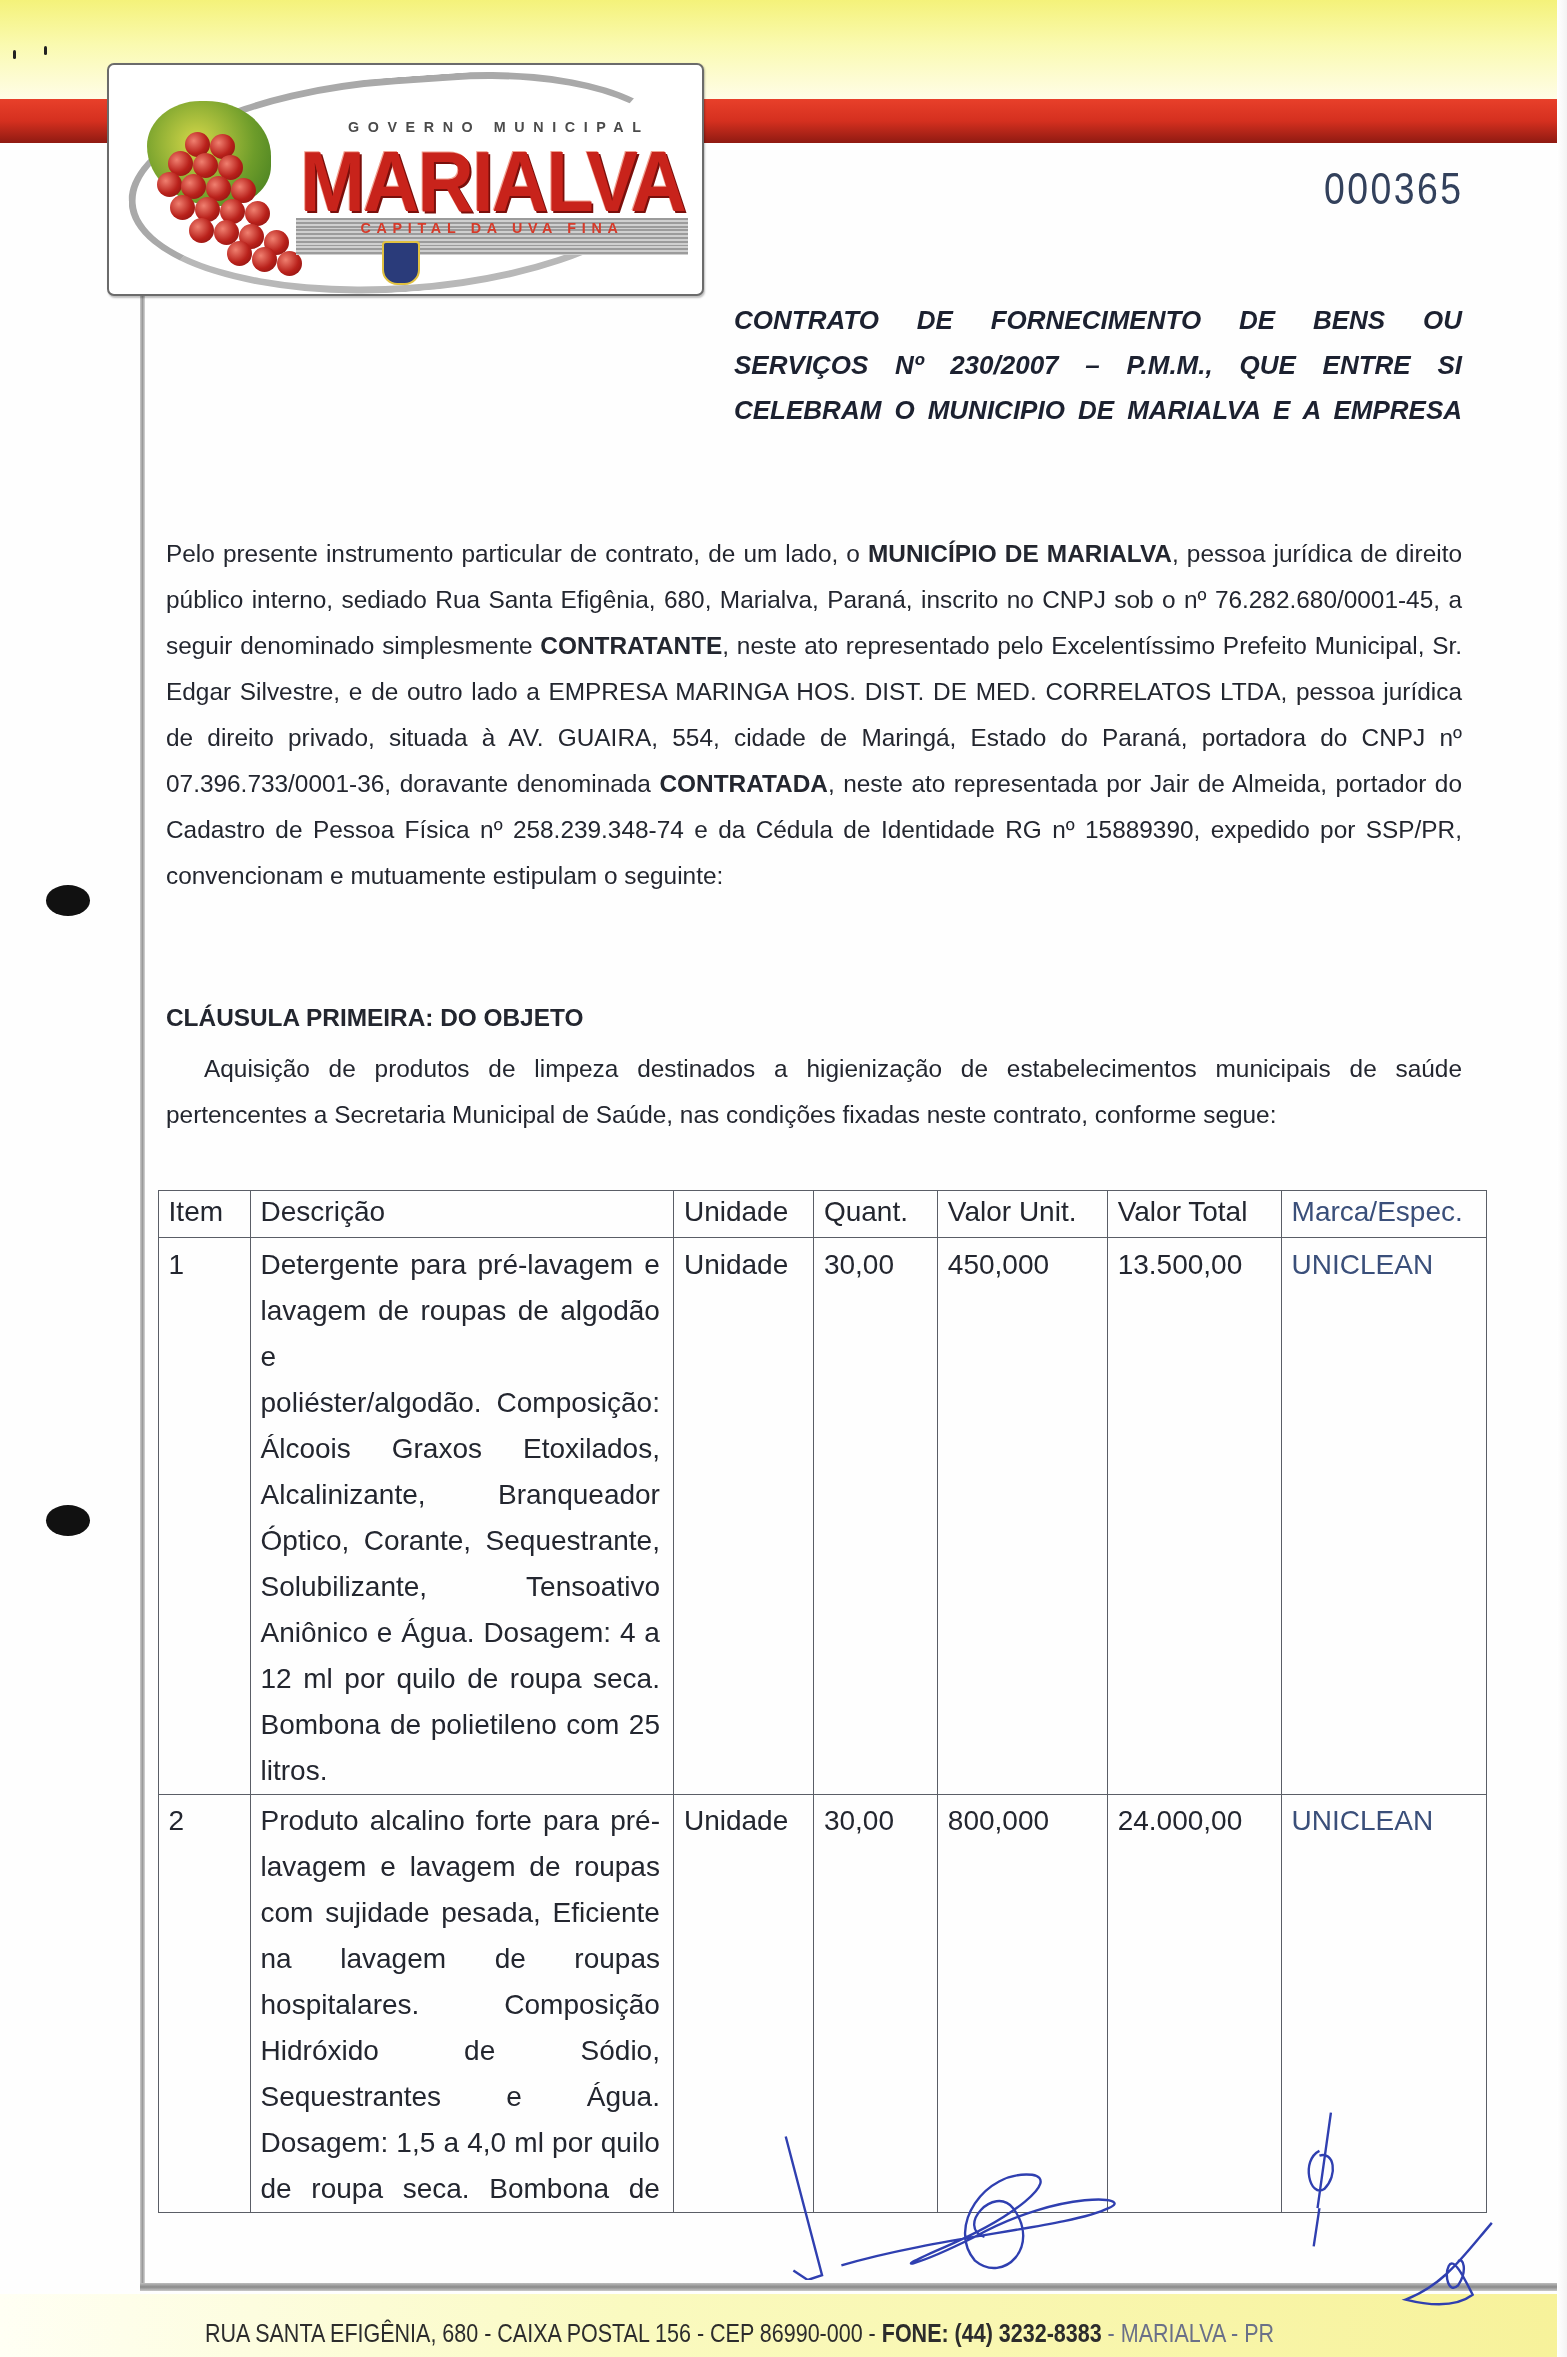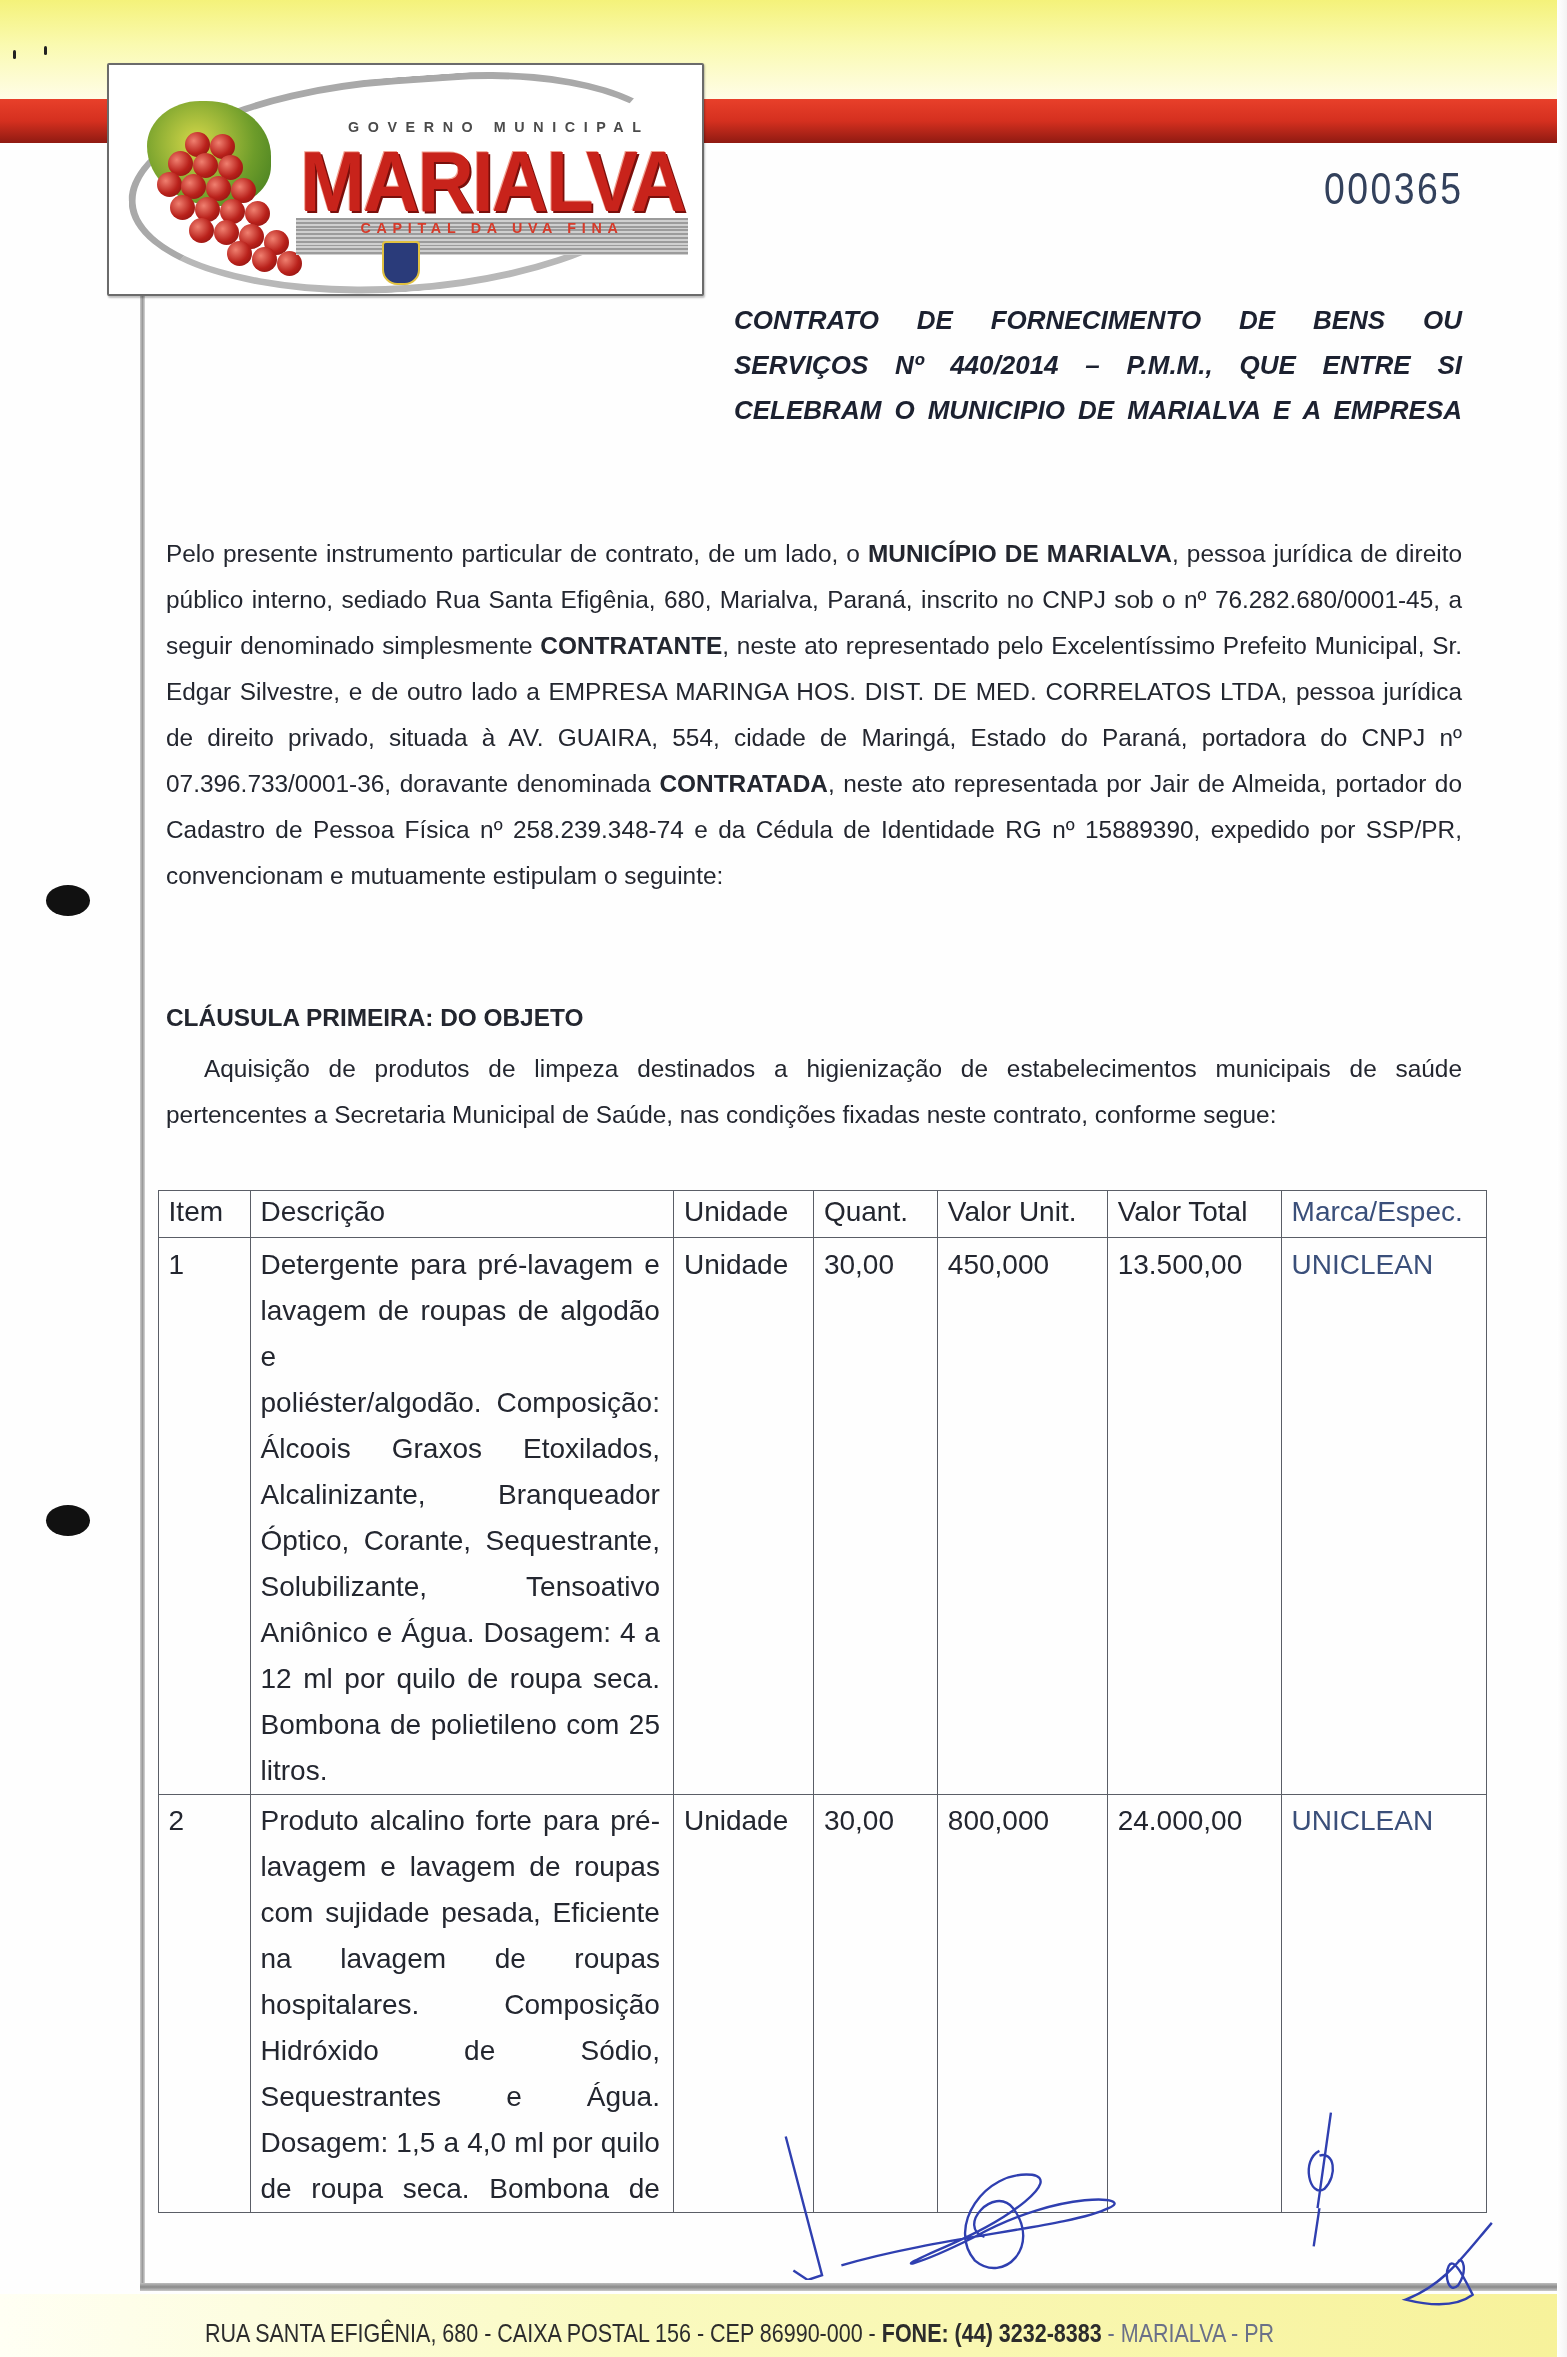--- a/index.html
+++ b/index.html
@@ -35,21 +35,21 @@
     background: linear-gradient(90deg, #fffff4 0%, #fafac0 40%, #f7f29a 100%);
   }
   .punch {
     position: absolute; width: 44px; height: 31px; border-radius: 50%; background: #111;
   }
   .tick { position: absolute; width: 2.9px; height: 8.6px; background: #222; border-radius: 1.9px; }
 
   
   .logo-box {
     position: absolute; left: 107px; top: 63px; width: 593px; height: 229px;
-    background: #fff; border: 2.9px solid #6b6b6b; border-radius: 2px;
+    background: #fff; border: 2.9px solid #6b6b6b; border-radius: 7px;
     box-shadow: 1px 1.9px 1.9px rgba(0,0,0,0.25);
   }
   .logo-arc {
     position: absolute; left: 19px; top: 11.5px; width: 535px; height: 201px;
     border: 7.6px solid #a9a9a9; border-right-color: transparent; border-bottom-color: #b8b8b8;
     border-radius: 50% 40% 50% 50%; transform: rotate(-4deg);
   }
   .grape-leaf {
     position: absolute; left: 38px; top: 36px; width: 124px; height: 105px;
     background: radial-gradient(circle at 40% 40%, #d6d84a, #6d9c2a 60%, #3f7a1f 100%);
@@ -172,21 +172,21 @@
   <div class="logo-gov">GOVERNO MUNICIPAL</div>
   <div class="logo-name">MARIALVA</div>
   <div class="logo-tagline">CAPITAL DA UVA FINA</div>
   <div class="logo-crest"></div>
 </div>
 
 <div class="doc-number">000365</div>
 
 <div class="title-block">
   <span class="line">CONTRATO DE FORNECIMENTO DE BENS OU</span>
-  <span class="line">SERVIÇOS Nº 440/2014 – P.M.M., QUE ENTRE SI</span>
+  <span class="line">SERVIÇOS Nº 230/2007 – P.M.M., QUE ENTRE SI</span>
   <span class="line">CELEBRAM O MUNICIPIO DE MARIALVA E A EMPRESA</span>
 </div>
 
 <div class="body-para"><span>Pelo presente instrumento particular de contrato, de um lado, o </span><b>MUNICÍPIO DE MARIALVA</b><span>, pessoa jurídica de direito público interno, sediado Rua Santa Efigênia, 680, Marialva, Paraná, inscrito no CNPJ sob o nº 76.282.680/0001-45, a seguir denominado simplesmente </span><b>CONTRATANTE</b><span>, neste ato representado pelo Excelentíssimo Prefeito Municipal, Sr. Edgar Silvestre, e de outro lado a EMPRESA MARINGA HOS. DIST. DE MED. CORRELATOS LTDA, pessoa jurídica de direito privado, situada à AV. GUAIRA, 554, cidade de Maringá, Estado do Paraná, portadora do CNPJ nº 07.396.733/0001-36, doravante denominada </span><b>CONTRATADA</b><span>, neste ato representada por Jair de Almeida, portador do Cadastro de Pessoa Física nº 258.239.348-74 e da Cédula de Identidade RG nº 15889390, expedido por SSP/PR, convencionam e mutuamente estipulam o seguinte:</span></div>
 
 <div class="clause-heading">CLÁUSULA PRIMEIRA: DO OBJETO</div>
 <div class="clause-text">Aquisição de produtos de limpeza destinados a higienização de estabelecimentos municipais de saúde pertencentes a Secretaria Municipal de Saúde, nas condições fixadas neste contrato, conforme segue:</div>
 
 <table class="items">
   <colgroup>

